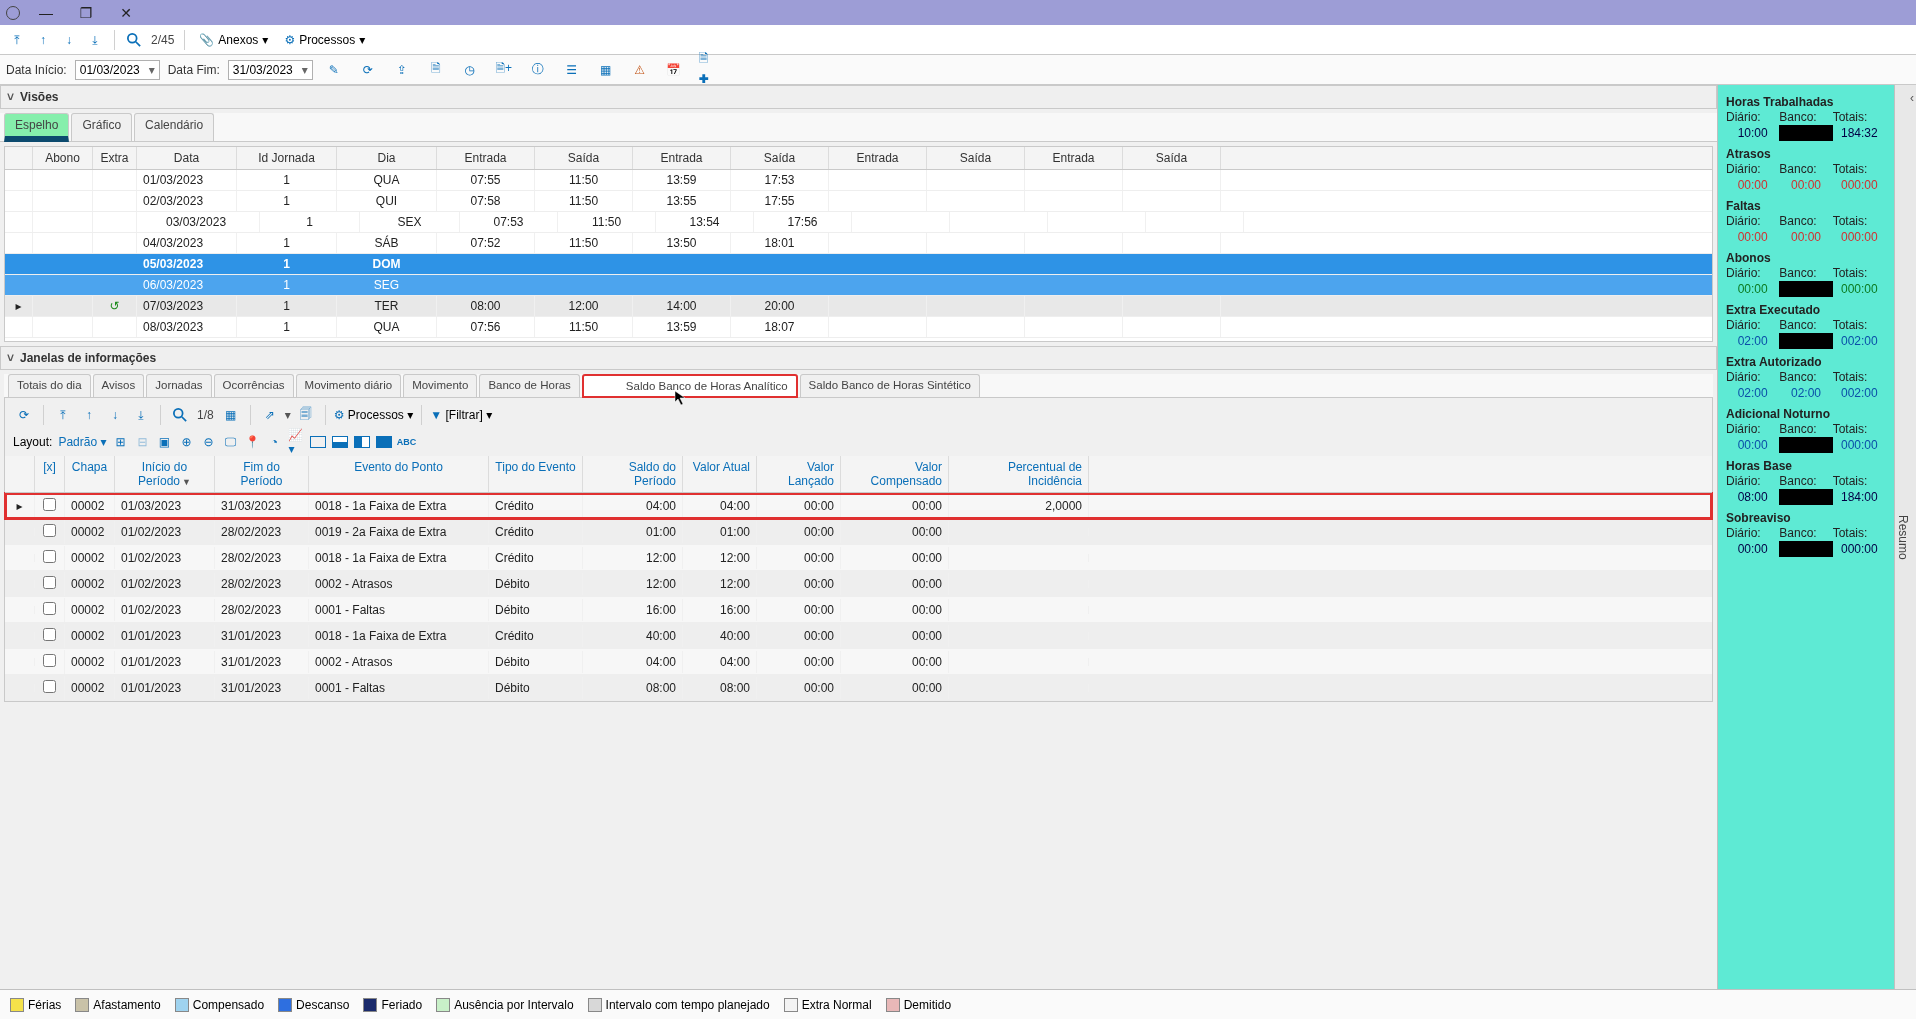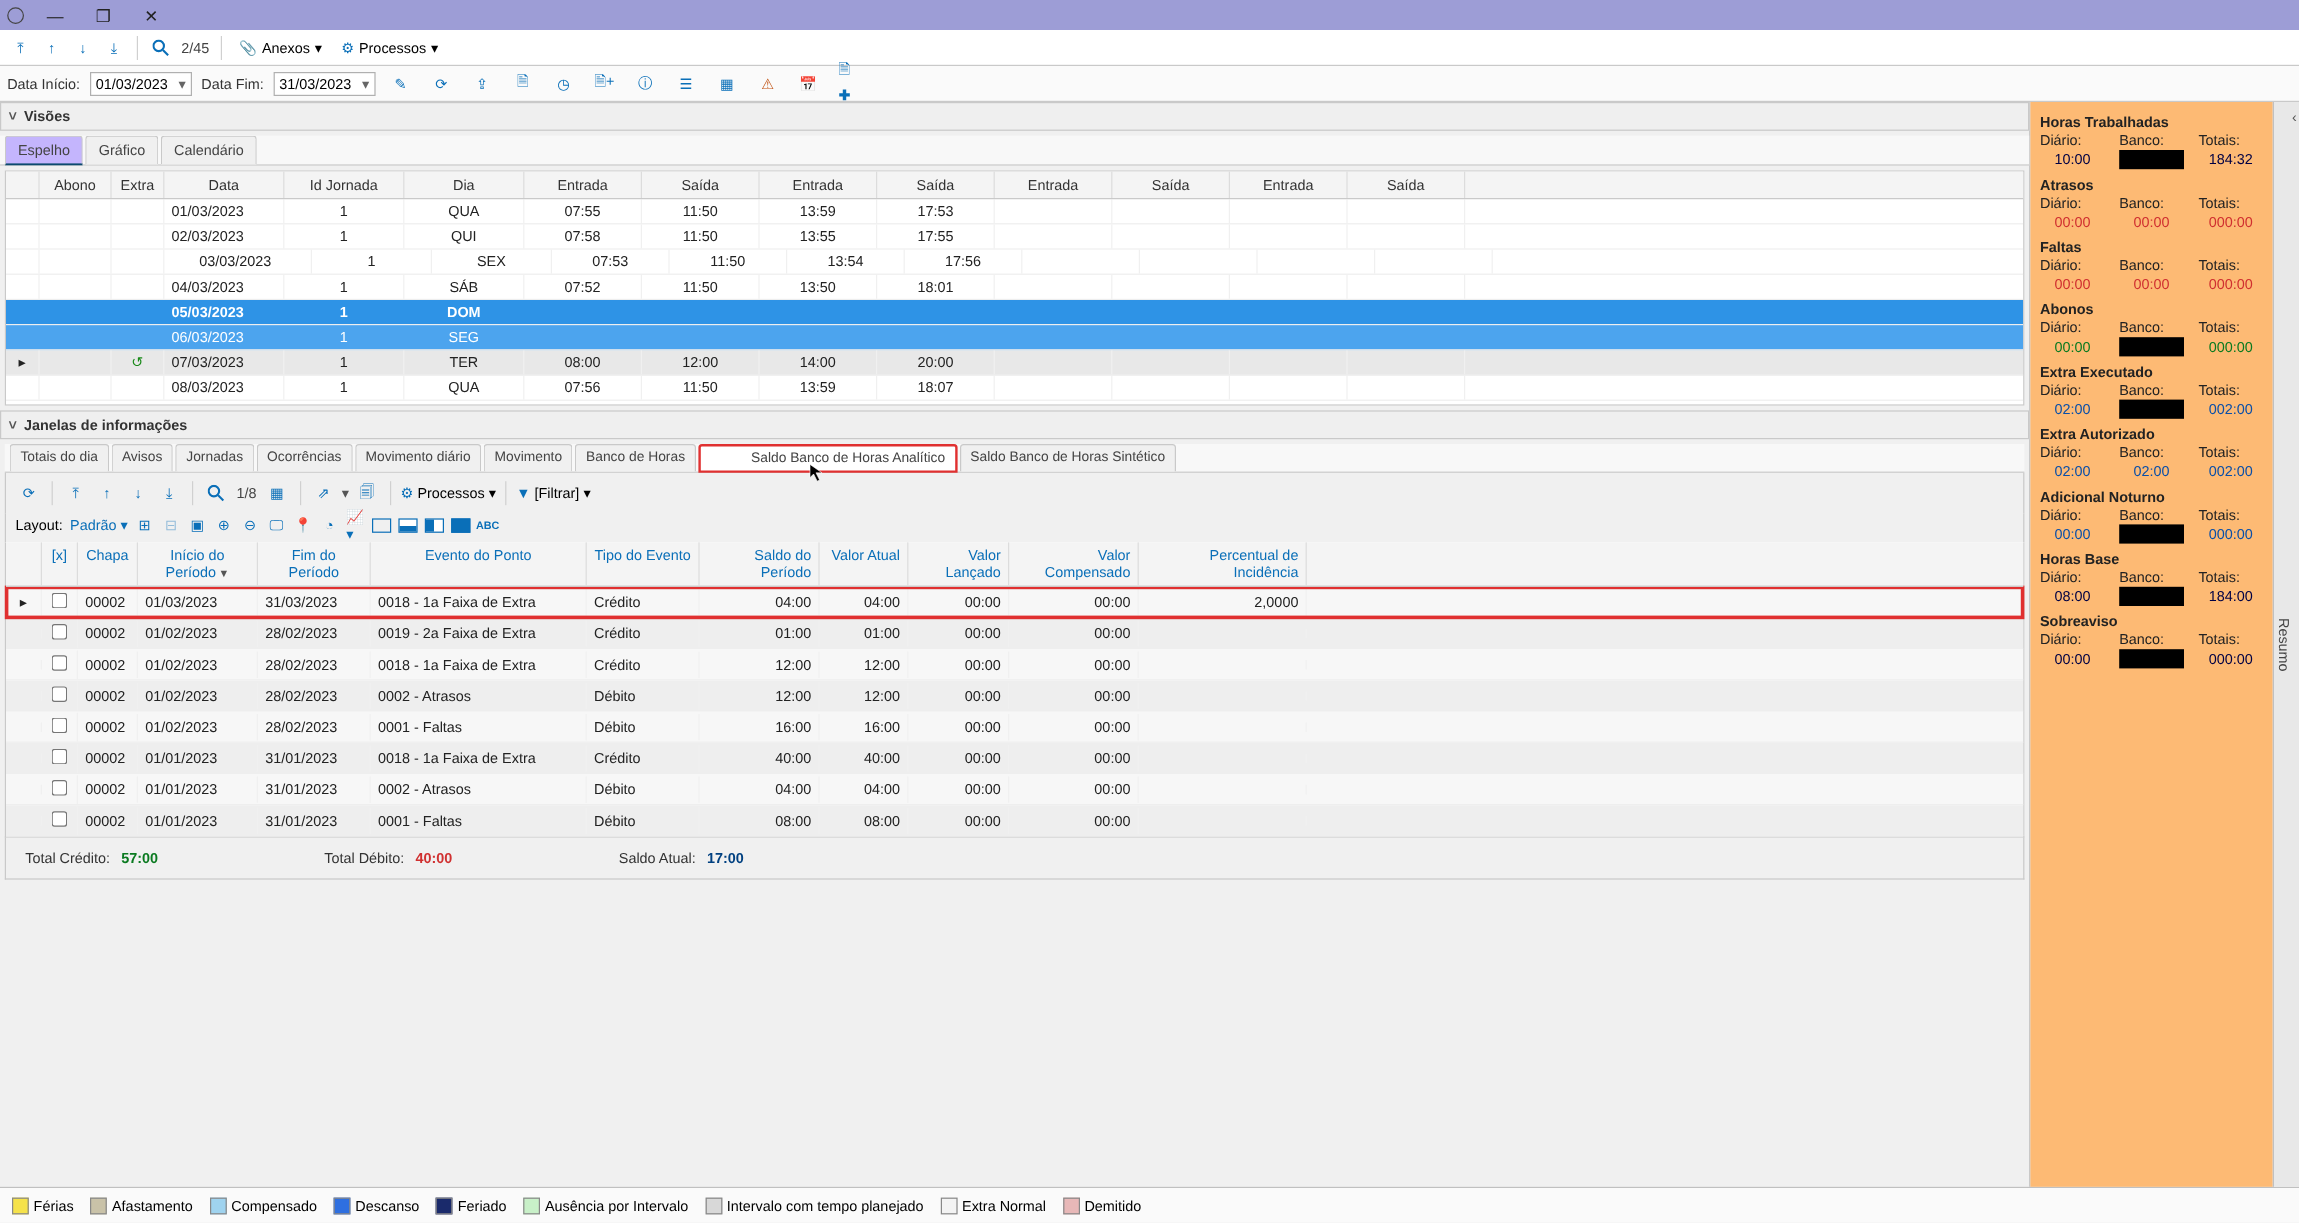--- a/index.html
+++ b/index.html
@@ -22,32 +22,32 @@
 
 .toolbar2 { height: 30px; background: #fafafa; border-bottom: 1px solid #c9c9c9; display: flex; align-items: center; padding: 0 6px; gap: 8px; }
 .toolbar2 label { color: #333; }
 .toolbar2 .dateinput { width: 85px; height: 20px; border: 1px solid #b0b0b0; background: #fff; display: inline-flex; align-items: center; padding: 0 4px; }
 .toolbar2 .dateinput .chev { margin-left: auto; color: #666; }
 .ticon { width: 18px; height: 18px; display: inline-flex; align-items: center; justify-content: center; color: #0a6fb8; cursor: pointer; margin: 0 4px; }
 
 
 .main { display: flex; height: calc(100% - 25px - 30px - 30px - 30px); }
 .leftpane { flex: 1; display: flex; flex-direction: column; border-right: 1px solid #c0c0c0; min-width: 0; }
-.rightpane { width: 202px; background: #fdba74; padding: 10px 8px; overflow: hidden; }
+.rightpane { width: 176px; background: #5eead4; padding: 10px 8px; overflow: hidden; }
 .rightcollapse { width: 22px; background: #e8e8e8; border-left: 1px solid #c0c0c0; writing-mode: vertical-rl; text-align: center; padding: 6px 2px; color: #444; cursor:pointer; }
 .rightcollapse .chev { writing-mode: horizontal-tb; display:block; margin-bottom:4px; color:#555;}
 
 
 .sectionhdr { height: 24px; background: #efefef; border: 1px solid #c9c9c9; display: flex; align-items: center; padding: 0 6px; font-weight: bold; color: #333; cursor:pointer; }
 .sectionhdr .chev { margin-right: 6px; color: #555; }
 
 
 .tabs { display: flex; border-bottom: 1px solid #c9c9c9; background: #f8f8f8; padding-left: 4px; margin-top: 4px; }
 .tab { padding: 4px 10px; border: 1px solid #c9c9c9; border-bottom: none; margin-right: 2px; background: #f0f0f0; cursor: pointer; border-radius: 3px 3px 0 0; color: #444; }
-.tab.active { background: #c4b5fd; border-bottom: 2px solid #0c4a6e; margin-bottom: -1px; }
+.tab.active { background: #86efac; border-bottom: 6px solid #0c4a6e; margin-bottom: -1px; }
 
 
 .gridwrap { border: 1px solid #c9c9c9; margin: 4px; background: #fff; position: relative; height: 196px; display:flex; flex-direction:column;}
 .gridhead { display: flex; background: #f4f4f4; border-bottom: 1px solid #c9c9c9; position: sticky; top:0; }
 .gh { border-right: 1px solid #dcdcdc; padding: 4px 6px; text-align: center; color: #333; }
 .gridbody { overflow-y: scroll; flex:1; }
 .grow { display: flex; border-bottom: 1px solid #eee; }
 .gc { border-right: 1px solid #f0f0f0; padding: 3px 6px; text-align: center; color: #222; }
 .grow.sel { background: #2e93e6; color: #fff; font-weight: bold; }
 .grow.sel .gc { color: #fff; border-right-color: transparent; }
@@ -542,30 +542,20 @@
             <div class="bgc w-ev">0001 - Faltas</div>
             <div class="bgc w-tipo">Débito</div>
             <div class="bgc w-sp">08:00</div>
             <div class="bgc w-va">08:00</div>
             <div class="bgc w-vl">00:00</div>
             <div class="bgc w-vc">00:00</div>
             <div class="bgc w-pi"></div>
           </div>
         </div>
     </div>
-    <div class="totals">
-      <span class="lbl">Total Crédito:</span>
-      <span class="green">57:00</span>
-      <span class="gap"></span>
-      <span class="lbl">Total Débito:</span>
-      <span class="red">40:00</span>
-      <span class="gap"></span>
-      <span class="lbl">Saldo Atual:</span>
-      <span class="blue">17:00</span>
-    </div>
 
   </div>
 
   <div class="rightpane" id="summary">
       <div class="grp">
         <div class="grptitle">Horas Trabalhadas</div>
         <div class="row3">
           <span>Diário:</span>
           <span>Banco:</span>
           <span>Totais:</span>

